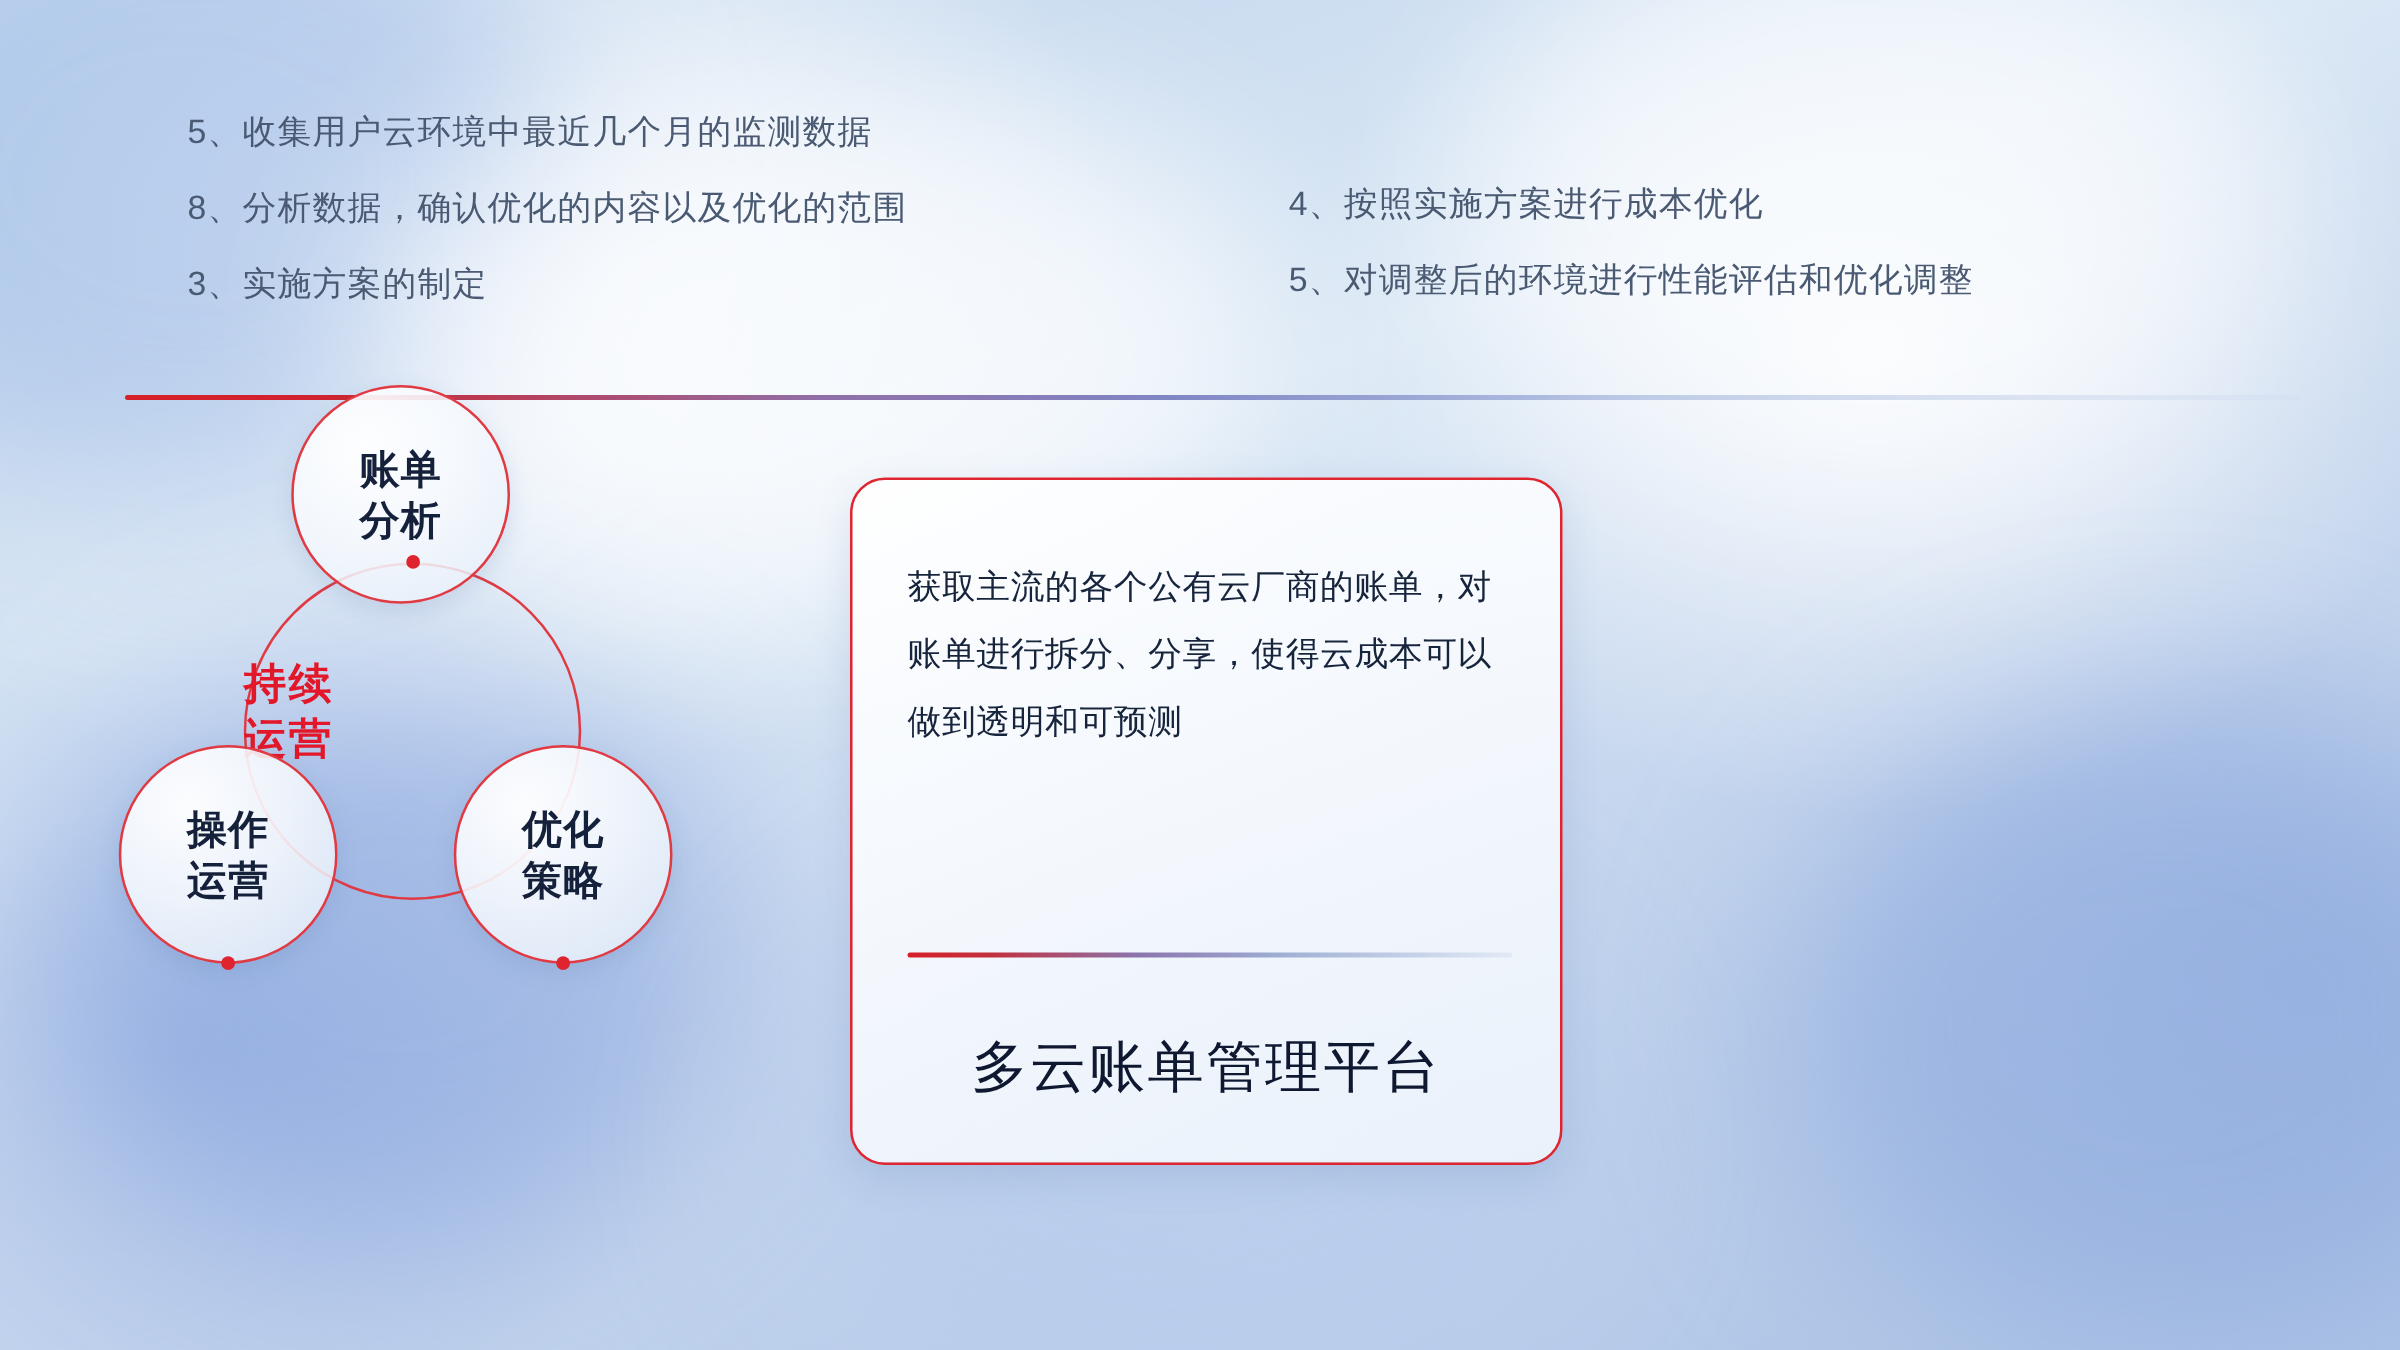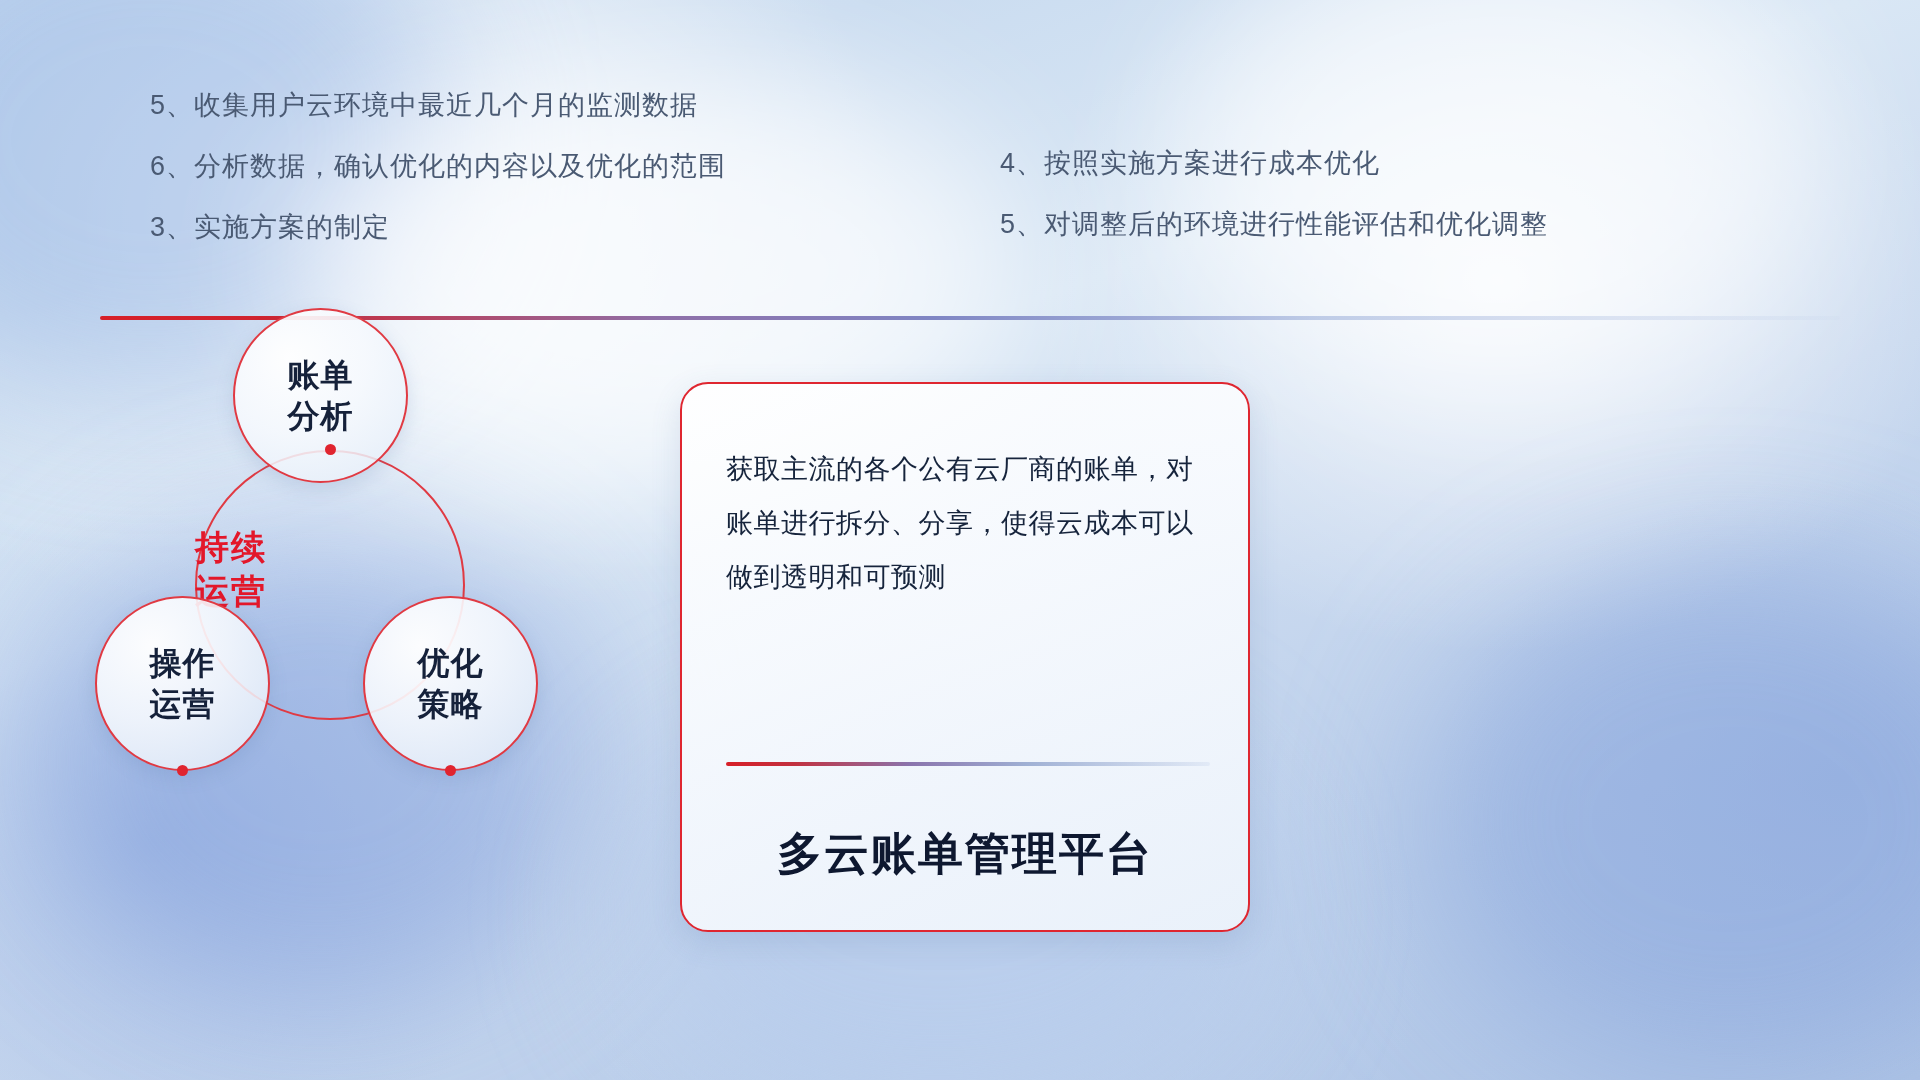--- a/index.html
+++ b/index.html
@@ -40,21 +40,21 @@
 
   
   #steps-left {
     position: absolute;
     left: 150px;
     top: 92px;
     width: 720px;
   }
   #steps-right {
     position: absolute;
-    left: 1000px;
+    left: 1031px;
     top: 150px;
     width: 760px;
   }
   .step-line {
     font-size: 27px;
     line-height: 1.0;
     color: #4a5a73;
     letter-spacing: 1px;
     margin-bottom: 34px;
     white-space: nowrap;
@@ -163,40 +163,40 @@
     border-radius: 2px;
     background: linear-gradient(90deg, #d71f28 0%, #c2303f 14%, #8a74ad 38%, #9fb0d4 62%, rgba(190,205,232,0.25) 100%);
   }
   .card-title {
     position: absolute;
     left: 0;
     right: 0;
     bottom: 46px;
     text-align: center;
     font-size: 45px;
-    font-weight: bold;
+    font-weight: normal;
     color: #0e1830;
     letter-spacing: 2px;
   }
 </style>
 </head>
 <body>
 
 <div id="stage">
 
   <div class="blob b1"></div>
   <div class="blob b2"></div>
   <div class="blob b3"></div>
   <div class="blob b4"></div>
   <div class="blob b5"></div>
   <div class="blob b6"></div>
 
   <div id="steps-left">
     <div class="step-line">5、收集用户云环境中最近几个月的监测数据</div>
-    <div class="step-line">6、分析数据，确认优化的内容以及优化的范围</div>
+    <div class="step-line">8、分析数据，确认优化的内容以及优化的范围</div>
     <div class="step-line">3、实施方案的制定</div>
   </div>
 
   <div id="steps-right">
     <div class="step-line">4、按照实施方案进行成本优化</div>
     <div class="step-line">5、对调整后的环境进行性能评估和优化调整</div>
   </div>
 
   <div id="divider"></div>
 

